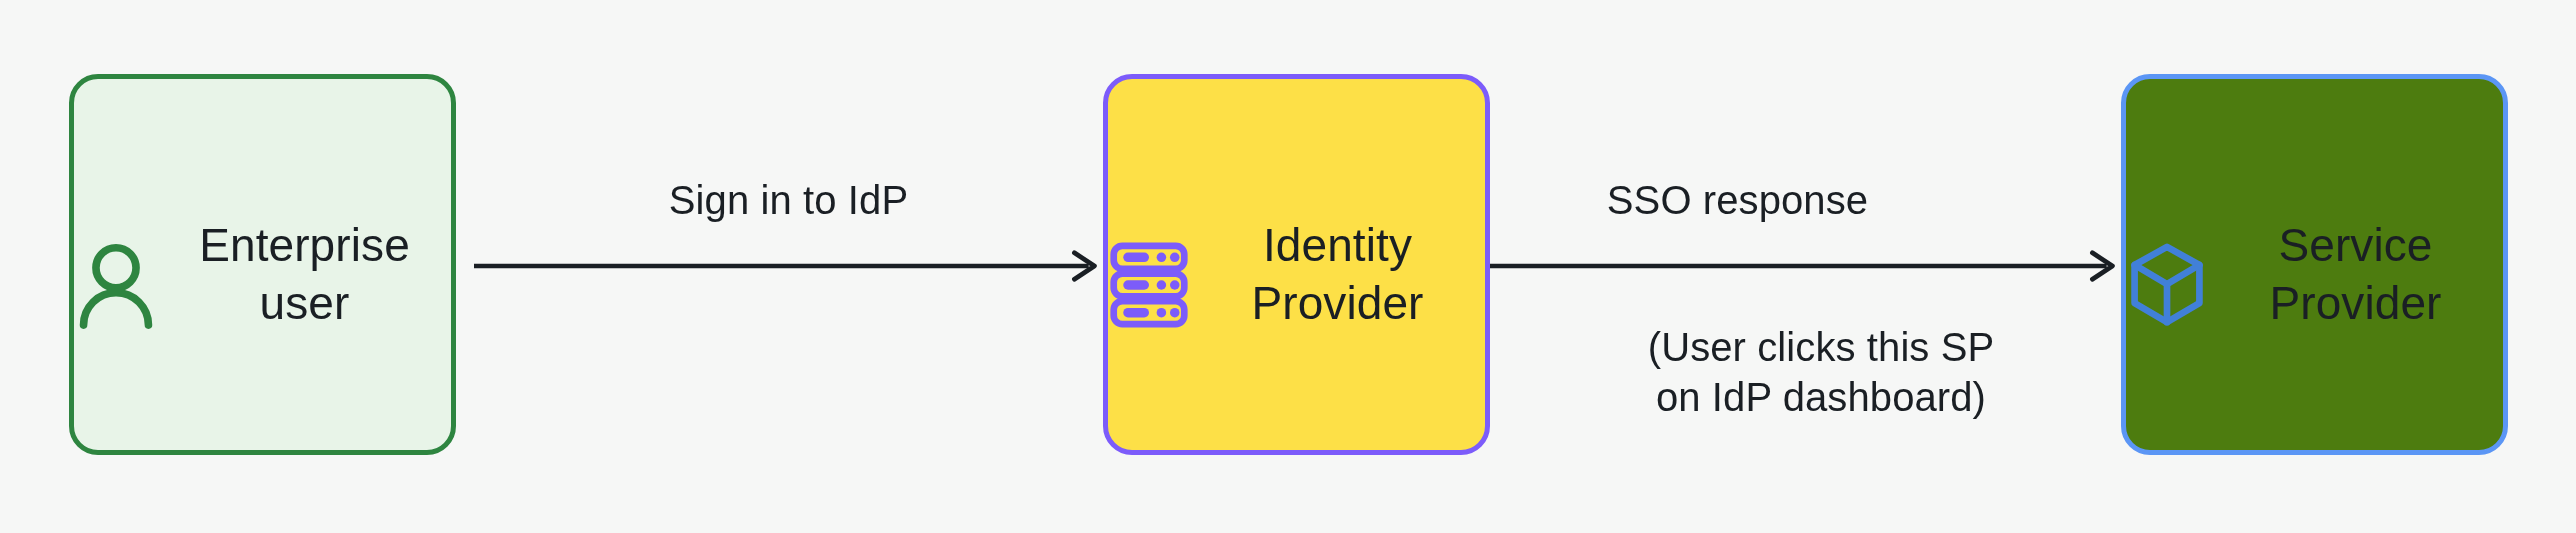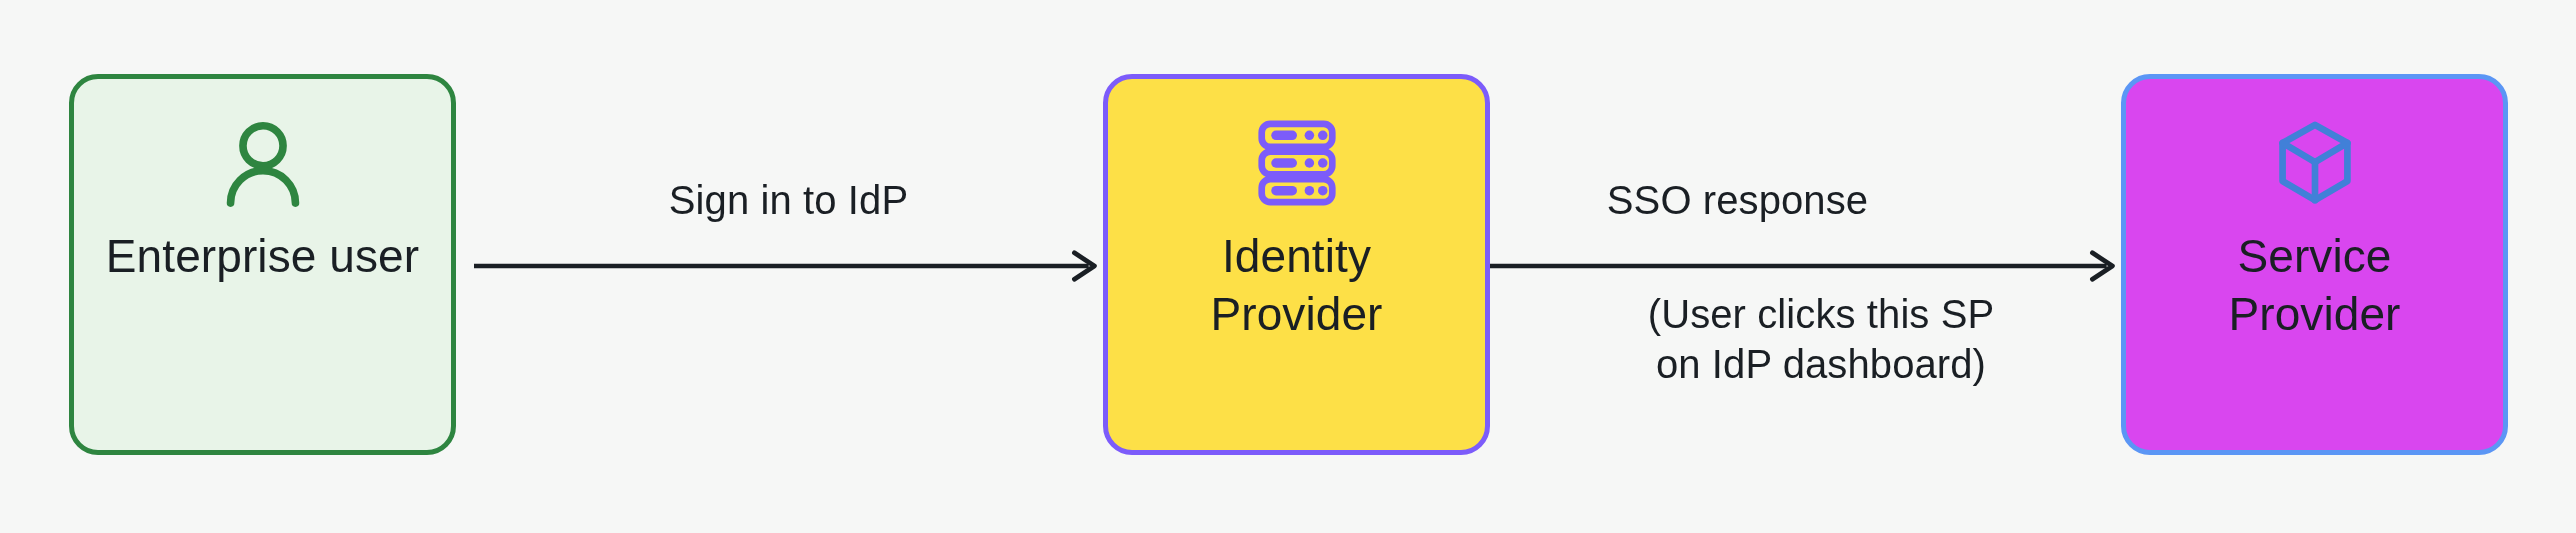--- a/index.html
+++ b/index.html
@@ -23,21 +23,21 @@
   .node {
     position: absolute;
     box-sizing: border-box;
     width: 387px;
     height: 381px;
     top: 74px;
     border-radius: 29px;
     border-style: solid;
     border-width: 5.7px;
     display: flex;
-    flex-direction: column;
+    flex-direction: row;
     align-items: center;
     justify-content: flex-start;
   }
   .node-icon {
     margin-top: 40px;
     height: 88px;
     display: flex;
     align-items: center;
     justify-content: center;
   }
@@ -57,21 +57,21 @@
     background: #e8f4e8;
   }
   #node-idp {
     left: 1103px;
     border-color: #7c5cfa;
     background: #fde047;
   }
   #node-sp {
     left: 2121px;
     border-color: #5b96f5;
-    background: #d946ef;
+    background: #4d7c0f;
     align-items: center;
   }
 
   
   .arrow {
     position: absolute;
     top: 250px;
     height: 32px;
   }
   #arrow-1 { left: 474px;  width: 629px; }
@@ -93,21 +93,21 @@
     top: 175px;
   }
   #label-sso {
     left: 1422px;
     width: 631px;
     top: 175px;
   }
   #label-sso-note {
     left: 1490px;
     width: 662px;
-    top: 289px;
+    top: 322px;
   }
 </style>
 </head>
 <body>
 
 <div class="canvas">
 
   <div class="node" id="node-user">
     <div class="node-icon">
       <svg width="84" height="88" viewBox="0 0 88 92" aria-hidden="true">

